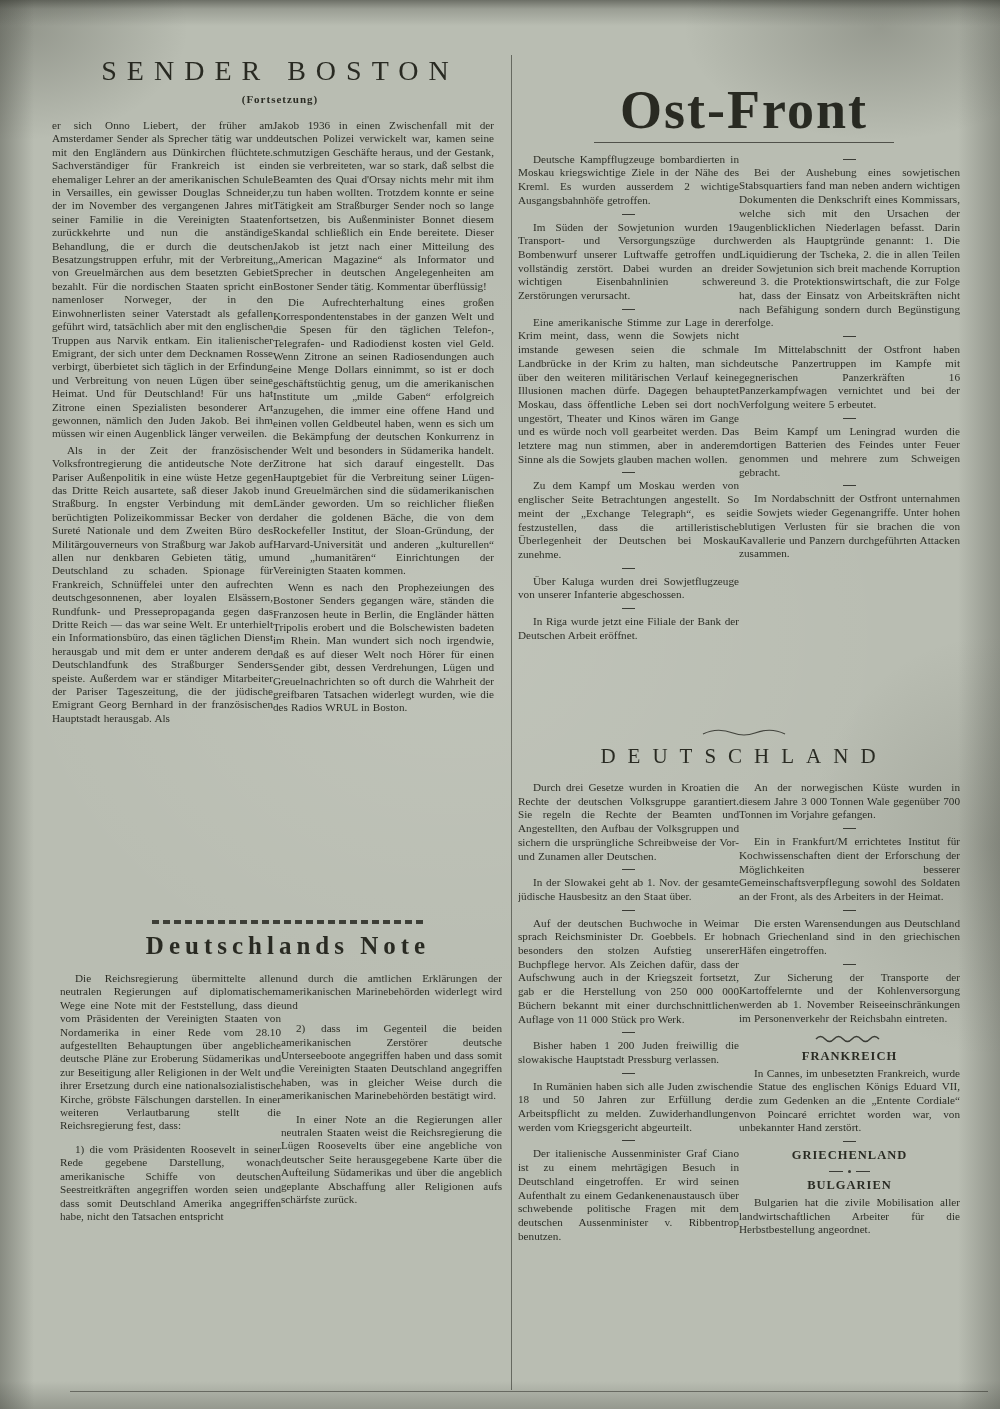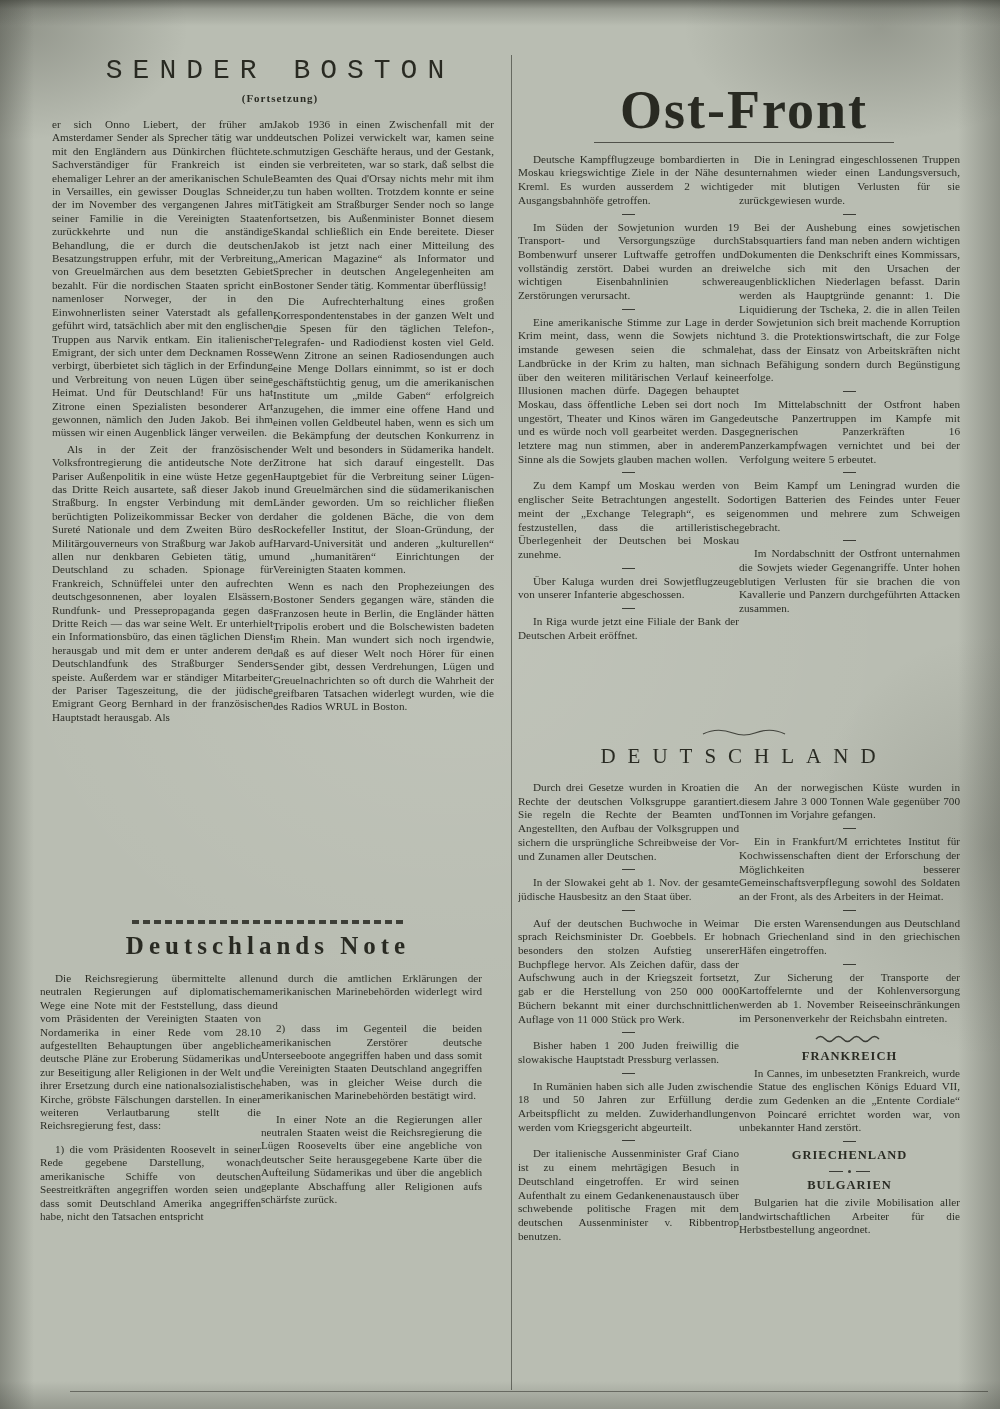--- a/index.html
+++ b/index.html
@@ -17,31 +17,31 @@
       radial-gradient(ellipse 260px 300px at 99% 60%, rgba(70,72,62,.18), transparent 70%);
     font-family:"Liberation Serif","DejaVu Serif",serif;
     color:rgba(28,29,22,.92);
   }
   .v-divider{position:absolute;left:511px;top:55px;height:1335px;width:1px;background:rgba(35,36,30,.55);}
   .bottom-edge{position:absolute;left:70px;right:12px;top:1391px;height:1px;background:rgba(35,36,30,.5);}
   section{position:absolute;overflow:hidden;}
   #sender-section{left:52px;top:55px;width:456px;height:860px;}
   #ostfront-section{left:518px;top:50px;width:452px;height:643px;margin-top:32px;}
   #deutschland-section{left:518px;top:726px;width:452px;height:700px;}
-  #note-section{left:40px;top:918px;width:456px;height:478px;}
+  #note-section{left:60px;top:918px;width:456px;height:478px;}
 
   .cols{display:flex;justify-content:flex-start;}
   .col{width:221px;}
   .body-text p{margin:0 0 3px;font-size:11.2px;line-height:13.4px;text-align:justify;
     text-indent:15px;hyphens:auto;-webkit-hyphens:auto;word-spacing:.4px;}
   .body-text p.no-indent{text-indent:0;}
   #ostfront-section .body-text p,#deutschland-section .body-text p{line-height:13.7px;margin:0;}
   #note-section .body-text p{margin:0 0 10px;}
 
-  .sender-title{margin:0;font-size:28px;font-weight:500;letter-spacing:10px;text-align:center;white-space:nowrap;font-family:Liberation Mono, monospace;}
+  .sender-title{margin:0;font-size:28px;font-weight:500;letter-spacing:10px;text-align:center;white-space:nowrap;}
   .sender-subtitle{font-size:11px;font-weight:bold;text-align:center;letter-spacing:1px;margin:6px 0 14px;}
   .ostfront-title{margin:0;font-size:54px;font-weight:bold;letter-spacing:2px;text-align:center;line-height:1.05;}
   .title-rule{height:1px;width:300px;margin:3px auto 10px;background:rgba(35,36,30,.7);}
   .deutschland-title{margin:4px 0 12px;font-size:21px;font-weight:500;letter-spacing:12px;text-align:center;white-space:nowrap;}
   .note-title{margin:8px 0 12px;font-size:25px;font-weight:bold;letter-spacing:5px;text-align:center;white-space:nowrap;}
   .sub-heading{margin:5px 0 3px;font-size:12.5px;font-weight:bold;text-align:center;letter-spacing:1px;}
 
   .dash{height:1px;width:13px;background:rgba(35,36,30,.85);margin:6px auto;}
   .dashdot{display:flex;align-items:center;justify-content:center;gap:5px;margin:7px auto 4px;}
   .dd-line{width:14px;height:1px;background:rgba(35,36,30,.85);}
@@ -85,21 +85,20 @@
         <div class="dash"></div>
         <p>Eine amerikanische Stimme zur Lage in der Krim meint, dass, wenn die Sowjets nicht imstande gewesen seien die schmale Landbrücke in der Krim zu halten, man sich über den weiteren militärischen Verlauf keine Illusionen machen dürfe. Dagegen behauptet Moskau, dass öffentliche Leben sei dort noch ungestört, Theater und Kinos wären im Gange und es würde noch voll gearbeitet werden. Das letztere mag nun stimmen, aber in anderem Sinne als die Sowjets glauben machen wollen.</p>
         <div class="dash"></div>
         <p>Zu dem Kampf um Moskau werden von englischer Seite Betrachtungen angestellt. So meint der „Exchange Telegraph“, es sei festzustellen, dass die artilleristische Überlegenheit der Deutschen bei Moskau zunehme.</p>
         <div class="dash"></div>
         <p>Über Kaluga wurden drei Sowjetflugzeuge von unserer Infanterie abgeschossen.</p>
         <div class="dash"></div>
         <p>In Riga wurde jetzt eine Filiale der Bank der Deutschen Arbeit eröffnet.</p>
       </div>
       <div class="col">
-        <p>Die in Leningrad eingeschlossenen Truppen unternahmen wieder einen Landungsversuch, der mit blutigen Verlusten für sie zurückgewiesen wurde.</p>
         <div class="dash"></div>
         <p>Bei der Aushebung eines sowjetischen Stabsquartiers fand man neben andern wichtigen Dokumenten die Denkschrift eines Kommissars, welche sich mit den Ursachen der augenblicklichen Niederlagen befasst. Darin werden als Hauptgründe genannt: 1. Die Liquidierung der Tscheka, 2. die in allen Teilen der Sowjetunion sich breit machende Korruption und 3. die Protektionswirtschaft, die zur Folge hat, dass der Einsatz von Arbeitskräften nicht nach Befähigung sondern durch Begünstigung erfolge.</p>
         <div class="dash"></div>
         <p>Im Mittelabschnitt der Ostfront haben deutsche Panzertruppen im Kampfe mit gegnerischen Panzerkräften 16 Panzerkampfwagen vernichtet und bei der Verfolgung weitere 5 erbeutet.</p>
         <div class="dash"></div>
         <p>Beim Kampf um Leningrad wurden die dortigen Batterien des Feindes unter Feuer genommen und mehrere zum Schweigen gebracht.</p>
         <div class="dash"></div>
         <p>Im Nordabschnitt der Ostfront unternahmen die Sowjets wieder Gegenangriffe. Unter hohen blutigen Verlusten für sie brachen die von Kavallerie und Panzern durchgeführten Attacken zusammen.</p>
       </div>
     </div>

